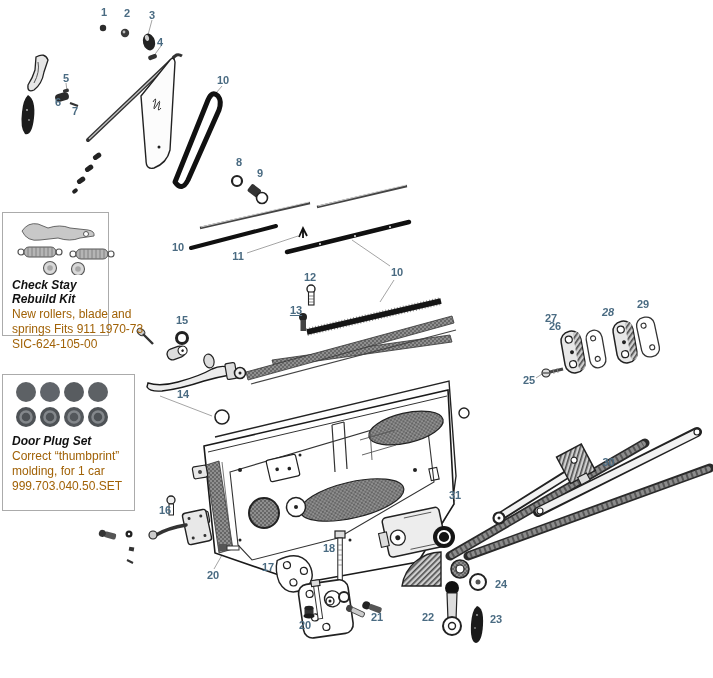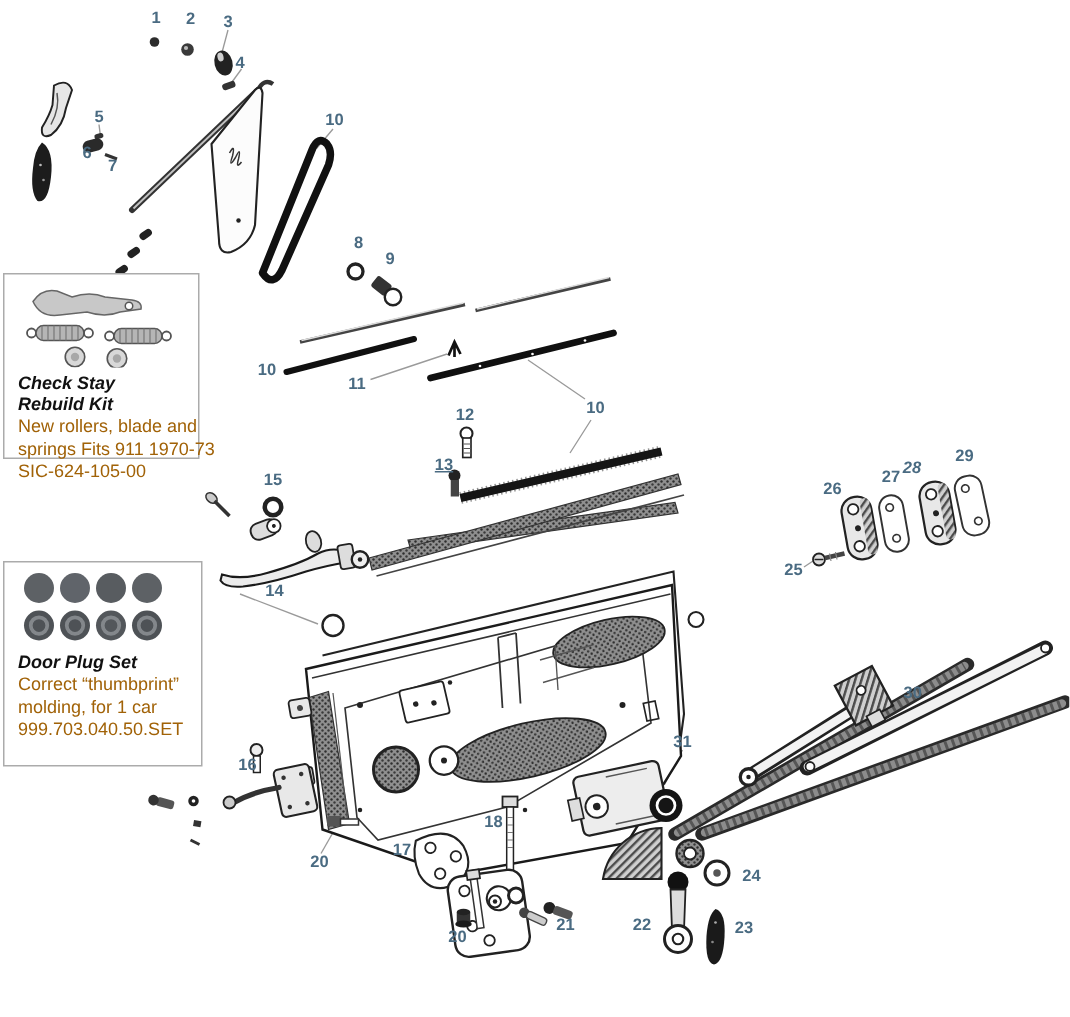--- a/index.html
+++ b/index.html
@@ -4,21 +4,21 @@
 <style>
   html,body{margin:0;padding:0;background:#fff;}
   #stage{position:relative;width:713px;height:678px;background:#ffffff;overflow:hidden;
          font-family:"Liberation Sans",sans-serif;}
   #diagram-svg{position:absolute;left:0;top:0;}
   #callout-layer{position:absolute;left:0;top:0;width:713px;height:678px;pointer-events:none;}
   .callout{position:absolute;transform:translate(-50%,-50%);
            font:bold 11px "Liberation Sans",sans-serif;color:var(--callout,#4a6b82);}
   .inset{position:absolute;box-sizing:border-box;background:#fff;border:1px solid #ababab;
          padding:6px 8px 6px 9px;}
-  #inset-check-stay{left:2px;top:182px;width:131px;height:124px;}
+  #inset-check-stay{left:2px;top:212px;width:107px;height:124px;}
   #inset-door-plug{left:2px;top:374px;width:133px;height:137px;}
   .inset-art{display:block;margin:0 0 3px 0;}
   .inset-title{font:bold italic 12px "Liberation Sans",sans-serif;color:#111;margin:1px 0 1px 0;}
   .inset-line{font:12px/1.27 "Liberation Sans",sans-serif;color:#a16207;white-space:nowrap;}
 </style>
 </head>
 <body>
 
 <div id="stage">
 
@@ -364,21 +364,21 @@
       <div class="callout" style="left: 268px; top: 567px;">17</div>
       <div class="callout" style="left: 329px; top: 548px;">18</div>
       <div class="callout" style="left: 305px; top: 625px;">20</div>
       <div class="callout" style="left: 377px; top: 617px;">21</div>
       <div class="callout" style="left: 428px; top: 617px;">22</div>
       <div class="callout" style="left: 496px; top: 619px;">23</div>
       <div class="callout" style="left: 501px; top: 584px;">24</div>
       <div class="callout" style="left: 455px; top: 495px;">31</div>
       <div class="callout" style="left: 529px; top: 380px;">25</div>
       <div class="callout" style="left: 555px; top: 326px;">26</div>
-      <div class="callout" style="left: 594px; top: 318px;">27</div>
+      <div class="callout" style="left: 551px; top: 318px;">27</div>
       <div class="callout" style="left: 608px; top: 312px; font-style: italic;">28</div>
       <div class="callout" style="left: 633px; top: 304px; margin-left: 10px;">29</div>
       <div class="callout" style="left: 599px; top: 462px; padding-left: 19px;">30</div>
     </div>
 
 <div class="inset" id="inset-check-stay">
   <svg class="inset-art" width="113" height="56" viewBox="0 0 113 56">
     <path d="M10,12 Q16,3 26,5 L36,9 Q48,5 58,9 L76,11 Q83,12 82,17 L68,19 Q58,23 46,19 L28,21 Q15,23 10,12 Z" fill="#c8c8c8" stroke="#666" stroke-width="1"></path>
     <circle cx="74" cy="15" r="2.5" fill="#fff" stroke="#555" stroke-width="1"></circle>
     <circle cx="9" cy="33" r="3" fill="none" stroke="#555" stroke-width="1.2"></circle>

